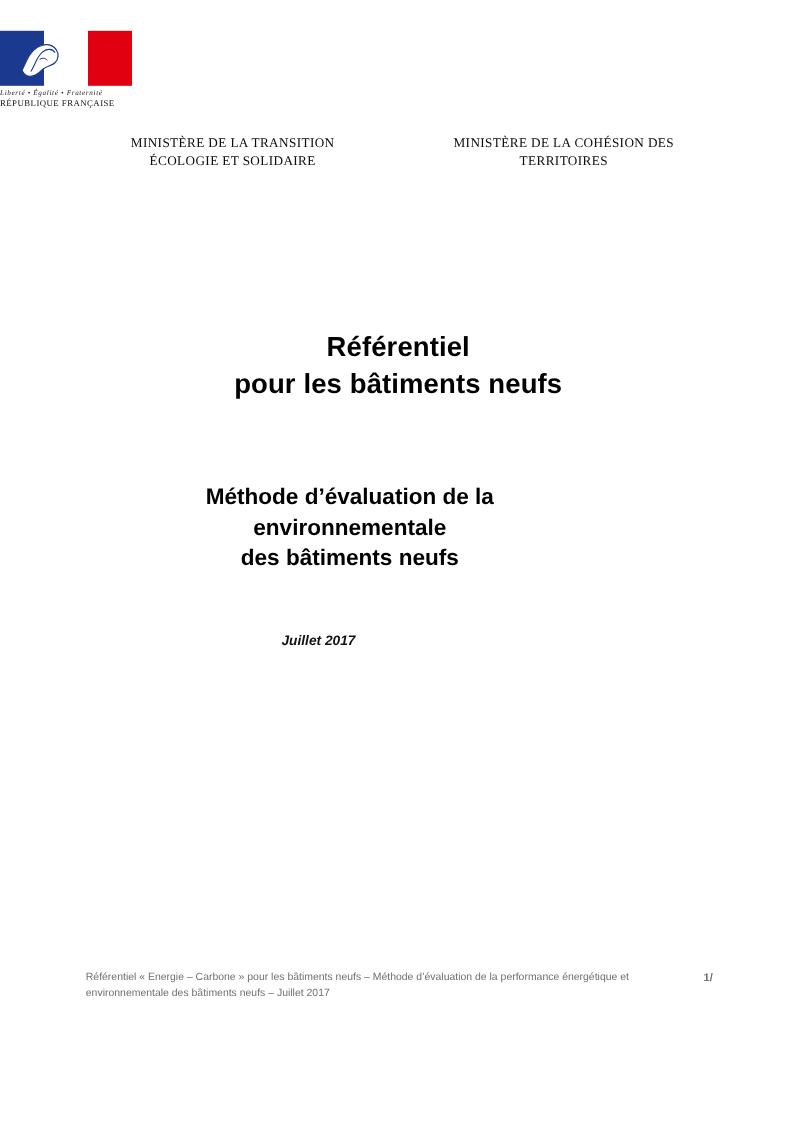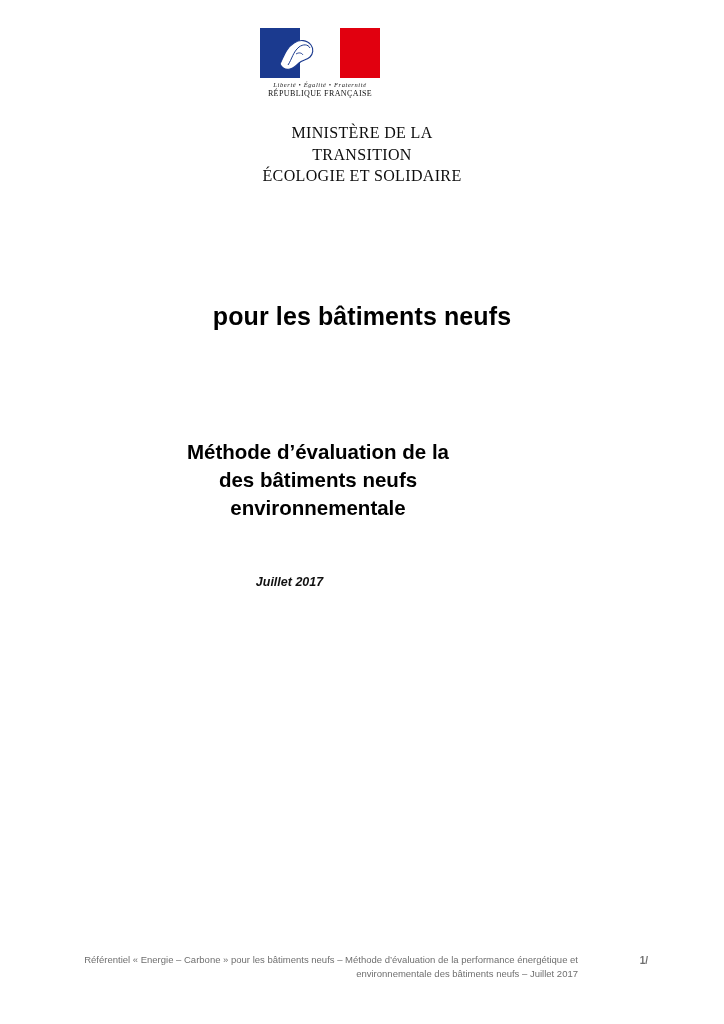--- a/index.html
+++ b/index.html
@@ -24,21 +24,21 @@
   }
 
   
   .logo-block {
     position: absolute;
     top: 28px;
     left: 0;
     width: 640px;
     display: flex;
     flex-direction: column;
-    align-items: center;
+    align-items: flex-start;
   }
   .flag {
     width: 120px;
     height: 50px;
     display: flex;
     position: relative;
   }
   .flag .band {
     width: 40px;
     height: 50px;
@@ -76,21 +76,21 @@
     position: absolute;
     top: 122px;
     left: 0;
     width: 724px;
     display: flex;
     justify-content: center;
     gap: 86px;
   }
   .ministry {
     font-family: "Liberation Serif", serif;
-    font-size: 16px;
+    font-size: 12px;
     letter-spacing: 0.35px;
     text-align: center;
     line-height: 1.35;
     color: #0c0c0c;
     width: 215px;
   }
 
   
   .title-block {
     position: absolute;
@@ -132,26 +132,25 @@
     font-size: 12.5px;
     font-style: italic;
     font-weight: bold;
     color: #111111;
   }
 
   
   .footer {
     position: absolute;
     left: 78px;
-    top: 953px;
+    top: 882px;
     width: 570px;
     font-size: 9.5px;
     color: #6f6f6f;
     line-height: 1.5;
-    text-align: right;
   }
   .footer-text {
     display: block;
     width: 500px;
   }
   .footer-page {
     position: absolute;
     right: 0;
     top: 0;
     font-weight: bold;
@@ -177,33 +176,38 @@
     </div>
     <div class="motto">Liberté • Égalité • Fraternité</div>
     <div class="republique">RÉPUBLIQUE FRANÇAISE</div>
   </div>
 
   <div class="ministries">
     <div class="ministry">
       <span>MINISTÈRE DE LA TRANSITION</span><br>
       <span>ÉCOLOGIE ET SOLIDAIRE</span>
     </div>
+    <div class="ministry">
+      <span>MINISTÈRE DE LA COHÉSION DES</span><br>
+      <span>TERRITOIRES</span>
+    </div>
   </div>
 
   <div class="title-block">
     <div class="main-title">
+      <span class="line">Référentiel</span>
       <span class="line">pour les bâtiments neufs</span>
     </div>
   </div>
 
   <div class="subtitle-block">
     <div class="subtitle">
       <span class="line">Méthode d’évaluation de la</span>
+      <span class="line">environnementale</span>
       <span class="line">des bâtiments neufs</span>
-      <span class="line">environnementale</span>
     </div>
   </div>
 
   <div class="date">Juillet 2017</div>
 
   <div class="footer">
     <span class="footer-text">Référentiel « Energie – Carbone » pour les bâtiments neufs – Méthode d’évaluation de la performance énergétique et environnementale des bâtiments neufs – Juillet 2017</span>
     <span class="footer-page">1/</span>
   </div>
 

